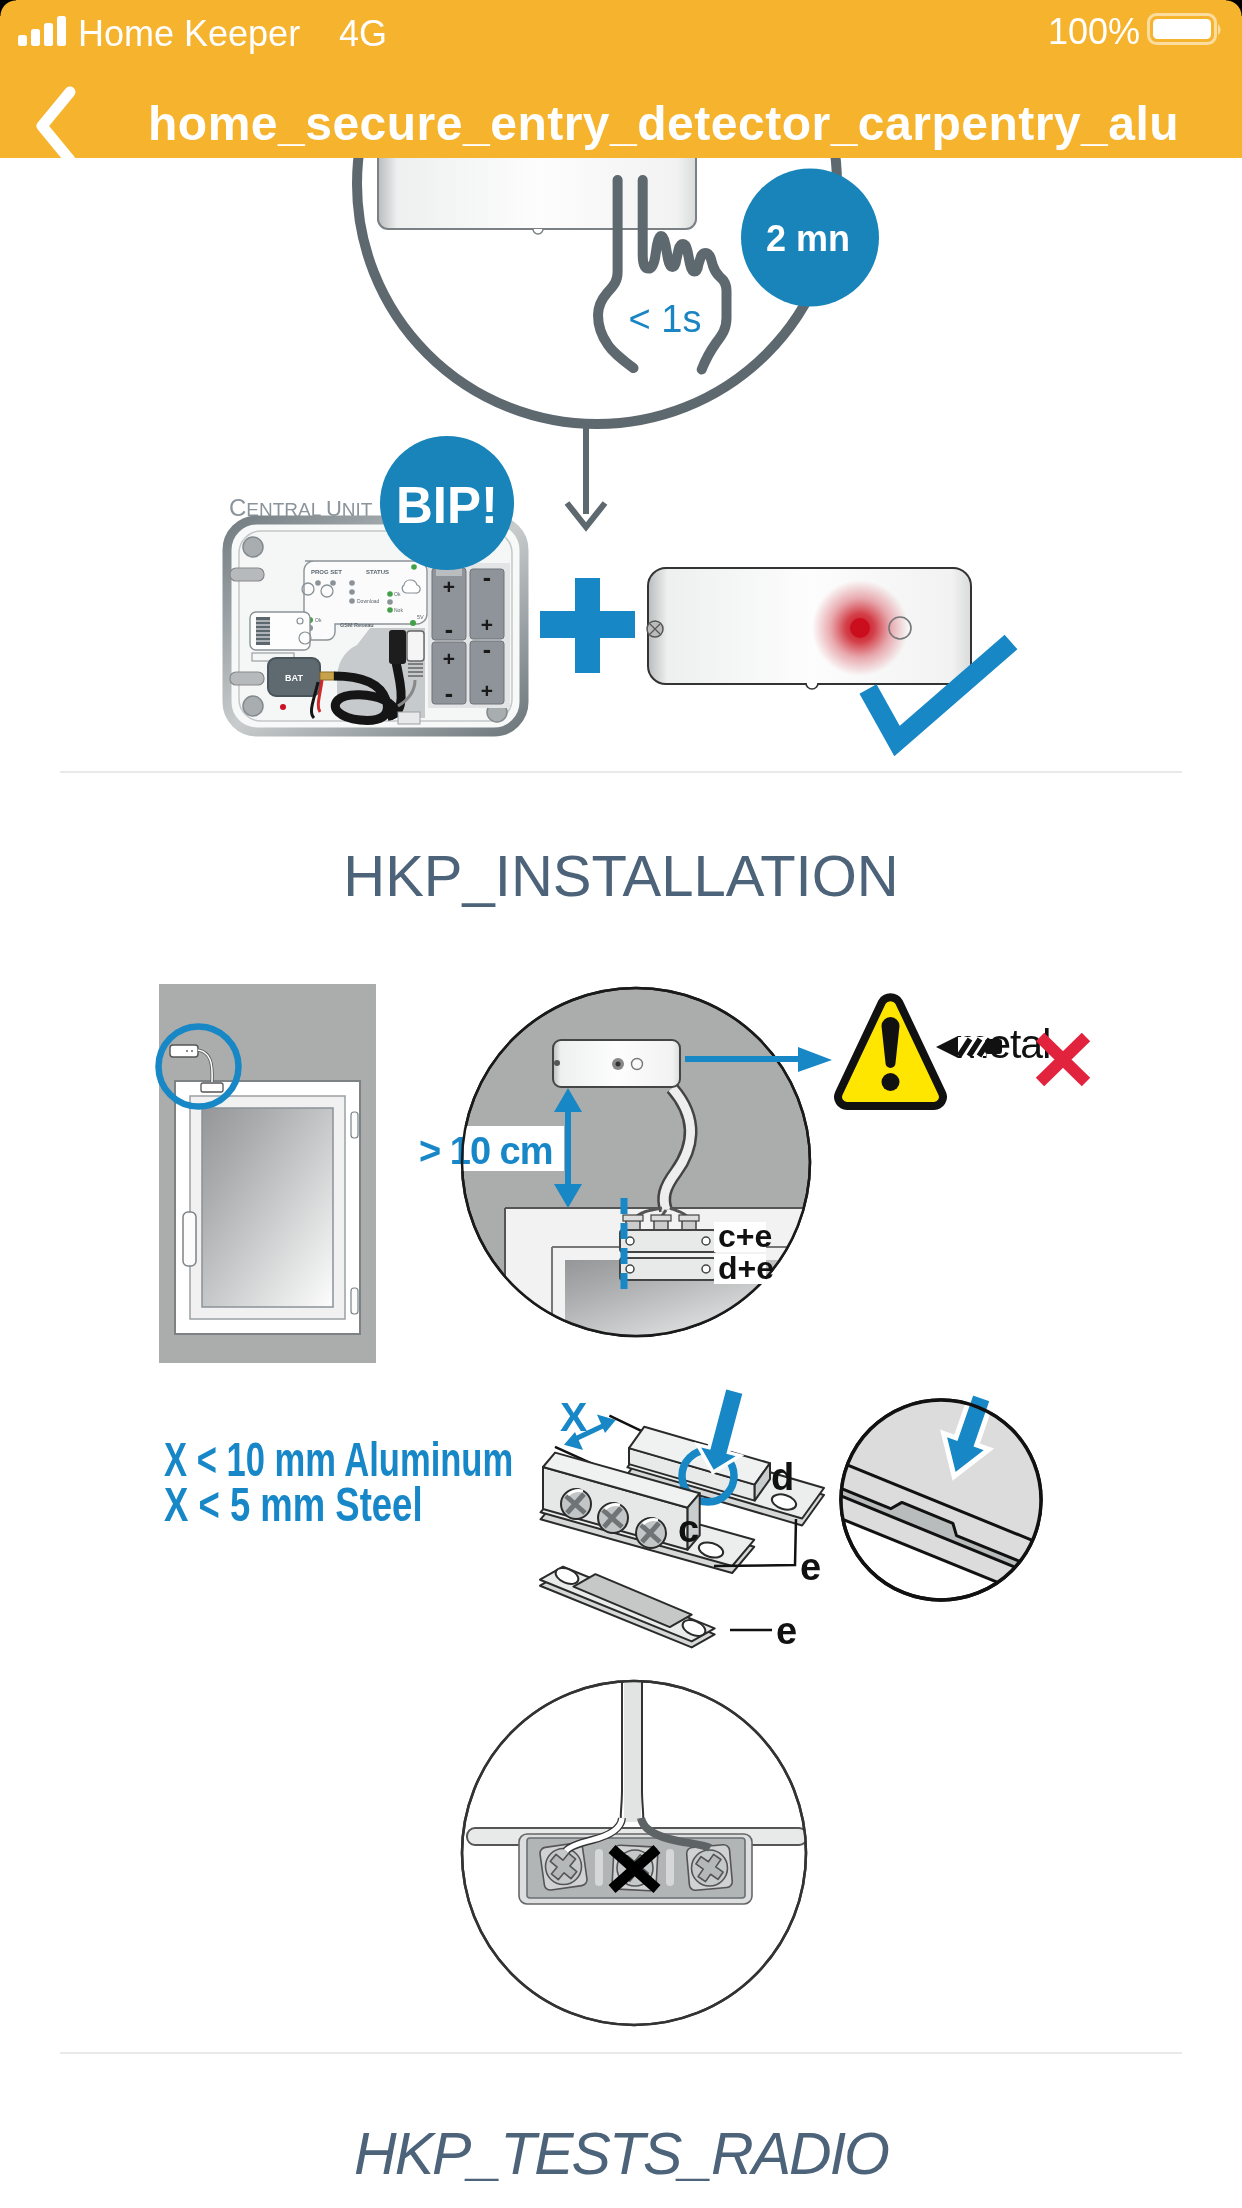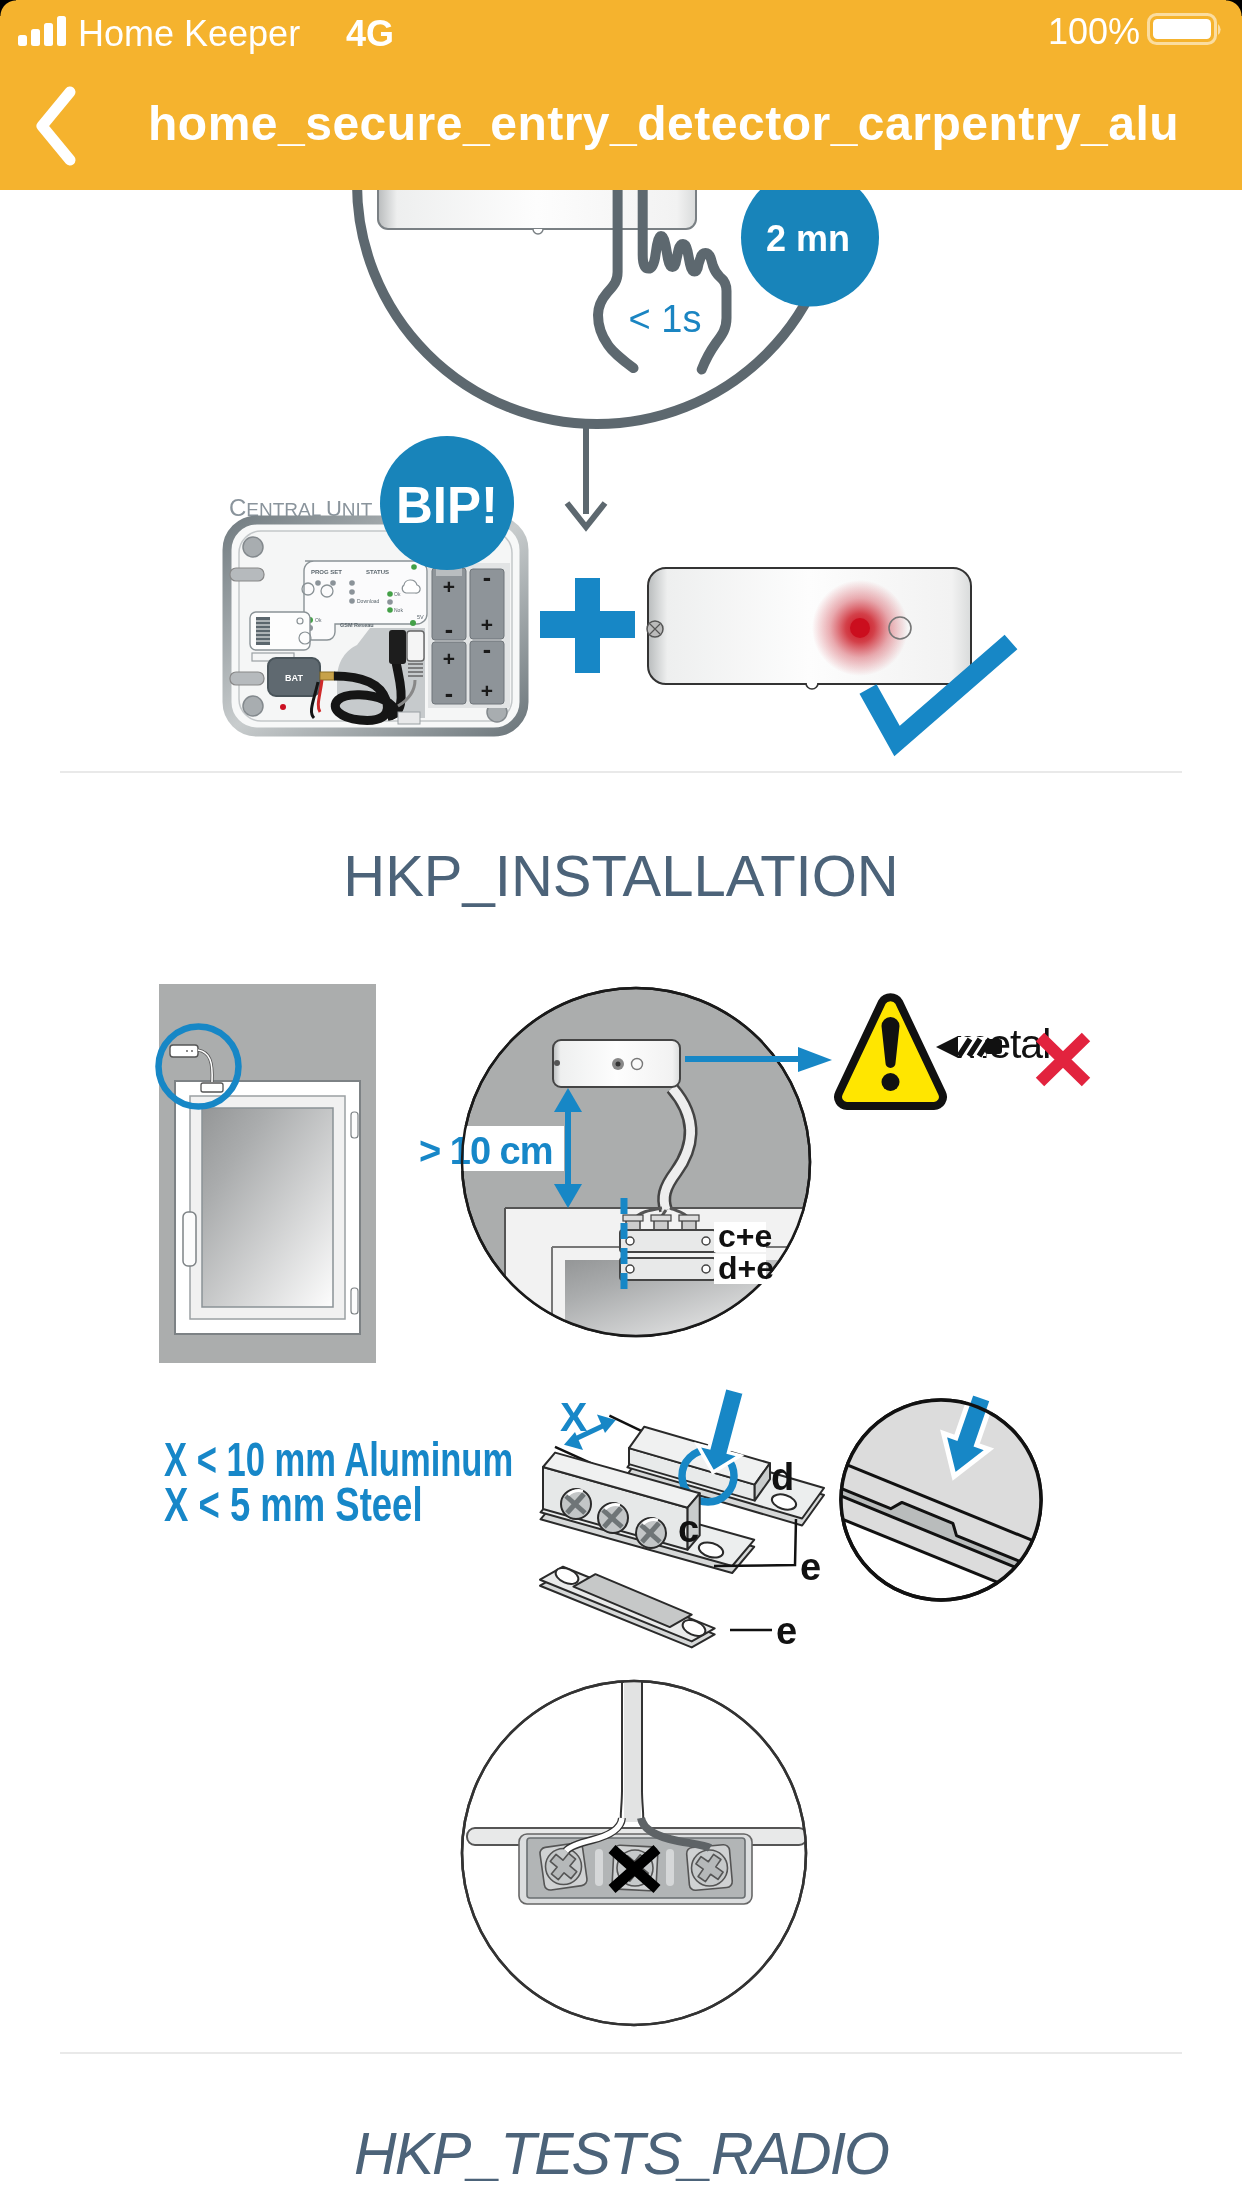--- a/index.html
+++ b/index.html
@@ -1,18 +1,18 @@
 <!DOCTYPE html>
 <html><head>
 <meta charset="utf-8">
 <style>
 html,body{margin:0;padding:0;}
 body{width:1242px;height:2208px;position:relative;background:#fff;font-family:"Liberation Sans",sans-serif;overflow:hidden;}
 #art{position:absolute;left:0;top:0;}
-#hdr{position:absolute;left:0;top:0;width:1242px;height:190px;background:#F5B32E;z-index:10;}
+#hdr{position:absolute;left:0;top:0;width:1242px;height:158px;background:#F5B32E;z-index:10;}
 .st{position:absolute;color:#fff;font-size:36px;}
 #title{position:absolute;left:148px;top:96px;width:1040px;color:#fff;font-size:48px;font-weight:bold;letter-spacing:0.5px;white-space:nowrap;}
 .hd{position:absolute;width:1242px;text-align:center;color:#4c6379;font-size:58px;letter-spacing:0px;z-index:2;}
 .corner{position:absolute;width:16px;height:16px;z-index:11;}
 </style>
 </head>
 <body>
 <svg id="art" width="1242" height="2208" viewBox="0 0 1242 2208">
 <defs>
   <linearGradient id="devg" x1="0" y1="0" x2="1" y2="0">
@@ -379,21 +379,21 @@
 <div style="position:absolute;left:164px;top:1477px;color:#1787c8;font-size:48px;font-weight:bold;z-index:2;transform:scaleX(0.76);transform-origin:left top;white-space:nowrap;">X &lt; 5 mm Steel</div>
 
 <div id="hdr">
   <svg width="72" height="40" viewBox="0 0 72 40" style="position:absolute;left:18px;top:14px;">
     <rect x="0" y="21" width="9" height="11" rx="2.5" fill="#fff"></rect>
     <rect x="13" y="15" width="9" height="17" rx="2.5" fill="#fff"></rect>
     <rect x="26" y="9" width="9" height="23" rx="2.5" fill="#fff"></rect>
     <rect x="39" y="2" width="9" height="30" rx="2.5" fill="#fff"></rect>
   </svg>
   <div class="st" style="left:78px;top:13px;">Home Keeper</div>
-  <div class="st" style="left:346px;top:13px;font-weight:bold;">4G</div>
+  <div class="st" style="left:339px;top:13px;">4G</div>
   <div class="st" style="left:1048px;top:11px;">100%</div>
   <svg width="80" height="36" viewBox="0 0 80 36" style="position:absolute;left:1147px;top:13px;">
     <rect x="1.5" y="1.5" width="67" height="29" rx="8" fill="none" stroke="#ffffff" stroke-opacity="0.55" stroke-width="3"></rect>
     <rect x="6" y="6" width="58" height="20" rx="4.5" fill="#fff"></rect>
     <path d="M71,11 a7,7 0 0 1 0,11 z" fill="#ffffff" fill-opacity="0.55"></path>
   </svg>
   <svg width="46" height="80" viewBox="0 0 46 80" style="position:absolute;left:32px;top:86px;">
     <path d="M38,6 L10,40 L38,74" fill="none" stroke="#fff" stroke-width="11" stroke-linecap="round" stroke-linejoin="round"></path>
   </svg>
   <div id="title">home_secure_entry_detector_carpentry_alu</div>

